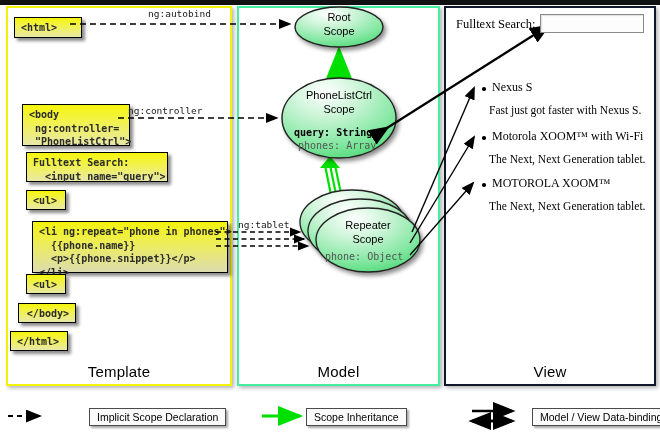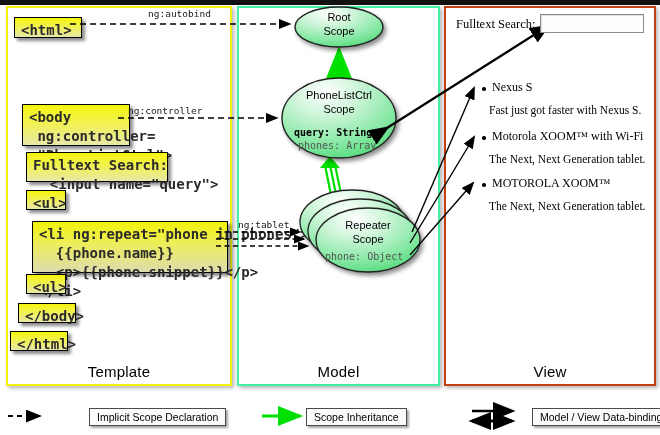--- a/index.html
+++ b/index.html
@@ -21,37 +21,37 @@
   }
 
   
   .panel {
     position: absolute;
     background: #ffffff;
     box-shadow: 2px 2px 4px rgba(0,0,0,0.30);
   }
   .panel-template { left: 6px;   top: 6px; width: 222px;  height: 376px; border: 2px solid #f2f20a; }
   .panel-model    { left: 237px; top: 6px; width: 199px;  height: 376px; border: 2px solid #45eea0; }
-  .panel-view     { left: 444px; top: 6px; width: 208px;  height: 376px; border: 2px solid #c2410c; }
+  .panel-view     { left: 444px; top: 6px; width: 208px;  height: 376px; border: 2px solid #0f172a; }
 
   .panel-label {
     position: absolute; bottom: 4px; width: 100%;
     text-align: center;
     font-size: 15px; color: #000;
     letter-spacing: 0.2px;
   }
 
   
   .codebox {
     position: absolute;
     border: 1.5px solid #000;
     background: linear-gradient(to bottom, #f5f50d 0%, #f2f24a 40%, #e8e8a8 100%);
     box-shadow: 3px 3px 3px rgba(0,0,0,0.45);
     font-family: "DejaVu Sans Mono", monospace;
-    font-size: 14px;
+    font-size: 10px;
     color: #2b2b2b;
     line-height: 1.35;
     padding: 3px 6px;
     white-space: pre;
     font-weight: bold;
   }
   .codebox.wide { background: linear-gradient(to bottom, #f3f30c 0%, #eded5e 45%, #dcdcae 100%); }
 
   
   .conn-label {

